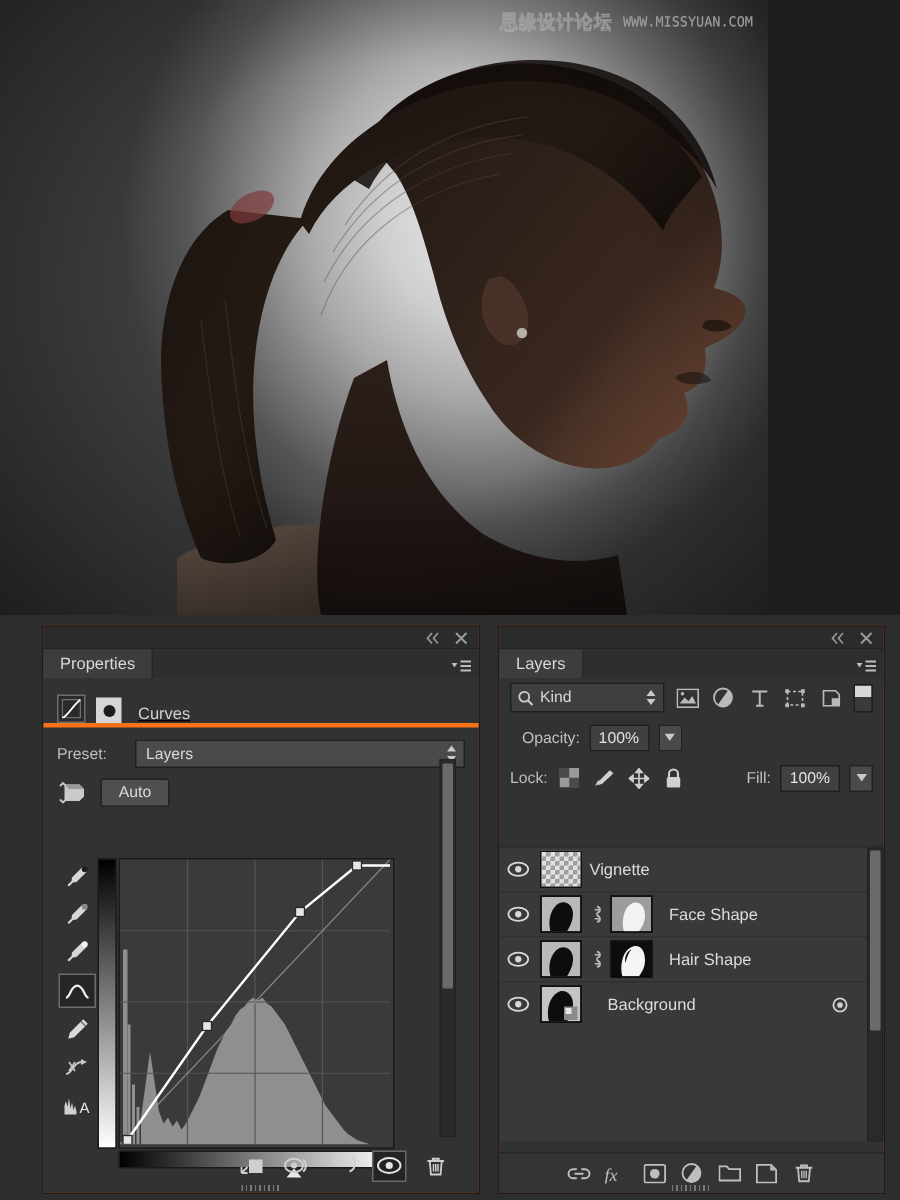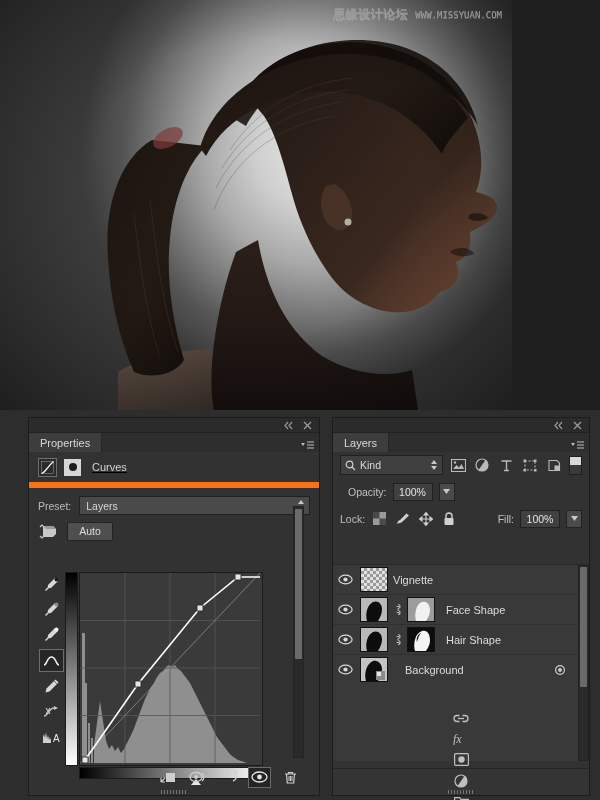--- a/index.html
+++ b/index.html
@@ -39,29 +39,29 @@
             border-bottom:1px solid #222;}
   .tab{padding:0 11px;display:flex;align-items:center;font-size:11px;color:#cfcfcf;
        background:#3d3d3d;border-right:1px solid #262626;}
   .tab.active{background:#3d3d3d;color:#d8d8d8;}
   .tabfill{flex:1;background:#2e2e2e;}
   .tabmenu{position:absolute;right:5px;top:4px;width:13px;height:11px;cursor:pointer;}
 
   .pbody{position:absolute;left:0;right:0;top:34px;bottom:0;background:#323232;}
 
   
-  .curv-head{height:30px;display:flex;align-items:center;gap:7px;padding:0 9px;
-             border-bottom:6px solid #f97316;background:#323232;text-decoration:underline;}
+  .curv-head{height:30px;display:flex;align-items:flex-end;gap:7px;padding:0 9px;
+             border-bottom:3px solid #f97316;background:#323232;text-decoration:underline;}
   .ic-box{width:17px;height:17px;border:1px solid #6e6e6e;background:#2a2a2a;display:flex;
           align-items:center;justify-content:center;}
   .mask-th{width:17px;height:17px;background:#d6d6d6;display:flex;align-items:center;justify-content:center;}
   .mask-th .dot{width:8px;height:8px;border-radius:50%;background:#1d1d1d;}
   .curv-title{font-size:11px;color:#d2d2d2;margin-left:4px;}
 
-  .row{display:flex;align-items:center;padding:0 9px;height:25px;gap:8px;text-align:right;}
+  .row{display:flex;align-items:center;padding:0 9px;height:25px;gap:19px;text-align:right;}
   .lbl{font-size:10.5px;color:#bdbdbd;}
   .combo{position:relative;height:17px;background:#4a4a4a;border:1px solid #202020;
          display:flex;align-items:center;padding-left:6px;font-size:10.5px;color:#d8d8d8;cursor:pointer;}
   .combo .arrs{position:absolute;right:4px;top:2px;}
   .btn{height:17px;min-width:44px;background:#4f4f4f;border:1px solid #232323;border-radius:2px;
        display:flex;align-items:center;justify-content:center;font-size:10.5px;color:#dcdcdc;cursor:pointer;}
 
   .chan-row{display:flex;align-items:center;padding:0 9px;height:26px;gap:7px;}
   .chan-ic{width:22px;height:18px;display:flex;align-items:center;justify-content:center;}
 
@@ -111,21 +111,21 @@
          padding-left:3px;gap:5px;cursor:pointer;}
   .layer.sel{background:#4a5068;}
   .eye{width:19px;height:29px;display:flex;align-items:center;justify-content:center;cursor:pointer;}
   .th{width:26px;height:23px;border:1px solid #111;background:#000;overflow:hidden;position:relative;flex:none;}
   .th.selbox{outline:1px solid #fff;outline-offset:1px;}
   .link-ic{width:9px;height:14px;display:flex;align-items:center;justify-content:center;opacity:.85;}
   .lname{font-size:11px;color:#dcdcdc;margin-left:6px;flex:1;white-space:nowrap;}
   .lbadge{width:16px;height:29px;display:flex;align-items:center;justify-content:center;}
 
   .lbottom{position:absolute;left:0;right:0;bottom:0;height:26px;background:#343434;
-           border-top:1px solid #262626;display:flex;align-items:center;justify-content:center;gap:8px;flex-direction:column;}
+           border-top:1px solid #262626;display:flex;align-items:center;justify-content:center;gap:8px;}
   .lbtn{width:17px;height:17px;display:flex;align-items:center;justify-content:center;cursor:pointer;opacity:.9;}
 
   .checker{background-image:
       linear-gradient(45deg,#9a9a9a 25%,transparent 25%,transparent 75%,#9a9a9a 75%),
       linear-gradient(45deg,#9a9a9a 25%,transparent 25%,transparent 75%,#9a9a9a 75%);
     background-size:6px 6px;background-position:0 0,3px 3px;background-color:#e2e2e2;}
   .grip{position:absolute;bottom:1px;left:50%;transform:translateX(-50%);width:26px;height:4px;
     background-image:repeating-linear-gradient(to right,#777 0 1px,transparent 1px 3px);}
 </style>
 </head>

